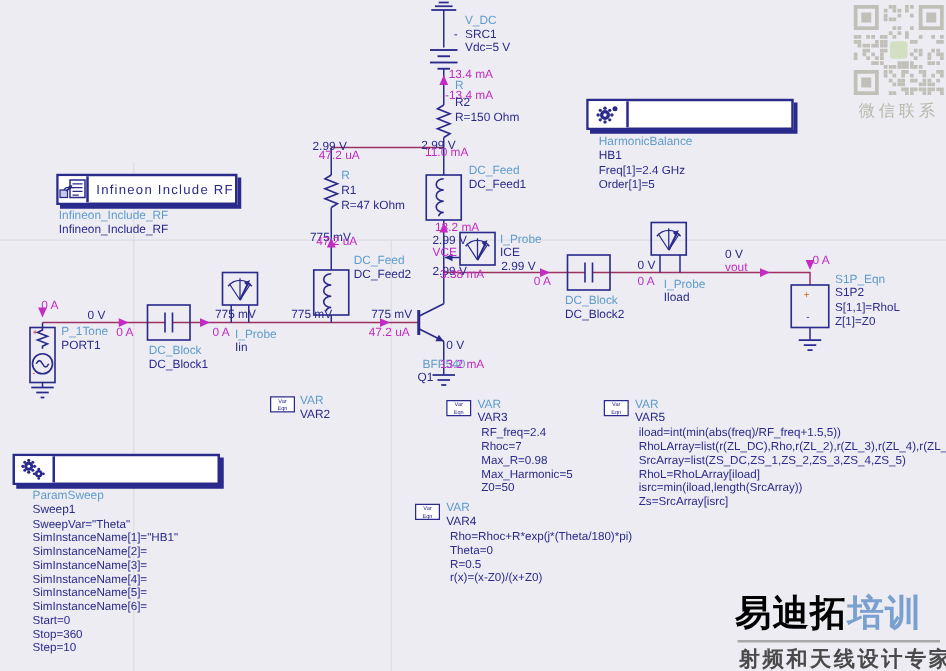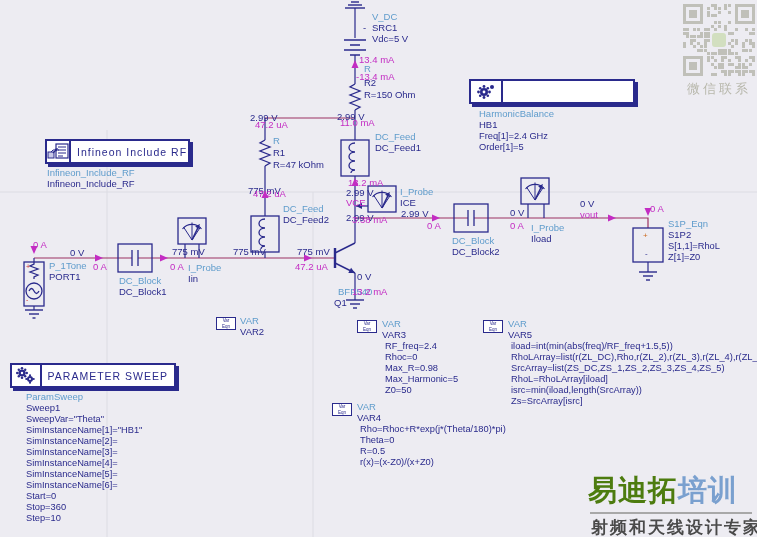--- a/index.html
+++ b/index.html
@@ -21,21 +21,21 @@
   #qr{position:absolute;left:683px;top:4px;width:72px;height:72px;opacity:.8}
   .qm{position:absolute;width:3px;height:3px;background:#b6b6ac}
   .fp{position:absolute;width:20px;height:20px;border:3px solid #b6b6ac;box-sizing:border-box}
   .fpd{position:absolute;width:8px;height:8px;background:#b6b6ac}
   #qr-logo{position:absolute;left:29px;top:29px;width:14px;height:14px;background:#ccdcb4;border-radius:3px}
   #qr-caption{position:absolute;left:681px;top:80px;width:76px;text-align:center;color:#b8b8ac;
         font-size:13px;letter-spacing:3px}
   
   #wm{position:absolute;left:588px;top:471px;width:169px}
   #wm-brand{font-size:29px;font-weight:bold;letter-spacing:1px;white-space:nowrap}
-  #wm-brand .pa{color:#4d7c0f}
+  #wm-brand .pa{color:#000000}
   #wm-brand .pb{color:#7aa0cf}
   #wm-rule{width:162px;border-top:2px solid #a8a8a8;margin:1px 0 2px 2px}
   #wm-tagline{font-family:"Liberation Serif",serif;font-weight:bold;font-size:17px;
         color:#4a4a4a;letter-spacing:2px;white-space:nowrap;padding-left:3px}
 </style>
 </head>
 <body>
 
 <div id="canvas">
 
@@ -288,34 +288,33 @@
         <circle cx="15" cy="13" r="3"></circle>
         <circle cx="15" cy="9.3" r="1.1"></circle>
             <circle cx="15" cy="16.7" r="1.1"></circle>
             <circle cx="11.3" cy="13" r="1.1"></circle>
             <circle cx="18.7" cy="13" r="1.1"></circle>
       </g>
       <circle cx="7" cy="7" r="1.2" fill="#fff"></circle>
           <circle cx="15" cy="13" r="1" fill="#fff"></circle>
     </svg>
   </div>
-  <div class="title">PARAMETER SWEEP</div>
 </div>
 <span class="lbl c" style="left:26px;top:392px">ParamSweep</span>
 <span class="lbl" style="left:26px;top:403px">Sweep1</span>
 <div class="lbl lines" style="left:26px;top:414px"><div>SweepVar="Theta"</div><div>SimInstanceName[1]="HB1"</div><div>SimInstanceName[2]=</div><div>SimInstanceName[3]=</div><div>SimInstanceName[4]=</div><div>SimInstanceName[5]=</div><div>SimInstanceName[6]=</div><div>Start=0</div><div>Stop=360</div><div>Step=10</div></div>
 
 <div class="vicon" style="left:216px;top:317px"><span>Var</span><br><span>Eqn</span></div>
 <span class="lbl c" style="left:240px;top:316px">VAR</span>
 <span class="lbl" style="left:240px;top:327px">VAR2</span>
 
 <div class="vicon" style="left:357px;top:320px"><span>Var</span><br><span>Eqn</span></div>
 <span class="lbl c" style="left:382px;top:319px">VAR</span>
 <span class="lbl" style="left:382px;top:330px">VAR3</span>
-<div class="lbl lines" style="left:385px;top:341px"><div>RF_freq=2.4</div><div>Rhoc=0</div><div>Max_R=0.98</div><div>Max_Harmonic=5</div><div>Z0=50</div></div>
+<div class="lbl lines" style="left:385px;top:341px"><div>RF_freq=2.4</div><div>Rhoc=7</div><div>Max_R=0.98</div><div>Max_Harmonic=5</div><div>Z0=50</div></div>
 
 <div class="vicon" style="left:483px;top:320px"><span>Var</span><br><span>Eqn</span></div>
 <span class="lbl c" style="left:508px;top:319px">VAR</span>
 <span class="lbl" style="left:508px;top:330px">VAR5</span>
 <div class="lbl lines" style="left:511px;top:341px"><div>iload=int(min(abs(freq)/RF_freq+1.5,5))</div><div>RhoLArray=list(r(ZL_DC),Rho,r(ZL_2),r(ZL_3),r(ZL_4),r(ZL_5))</div><div>SrcArray=list(ZS_DC,ZS_1,ZS_2,ZS_3,ZS_4,ZS_5)</div><div>RhoL=RhoLArray[iload]</div><div>isrc=min(iload,length(SrcArray))</div><div>Zs=SrcArray[isrc]</div></div>
 
 <div class="vicon" style="left:332px;top:403px"><span>Var</span><br><span>Eqn</span></div>
 <span class="lbl c" style="left:357px;top:402px">VAR</span>
 <span class="lbl" style="left:357px;top:413px">VAR4</span>
 <div class="lbl lines" style="left:360px;top:424px"><div>Rho=Rhoc+R*exp(j*(Theta/180)*pi)</div><div>Theta=0</div><div>R=0.5</div><div>r(x)=(x-Z0)/(x+Z0)</div></div>

